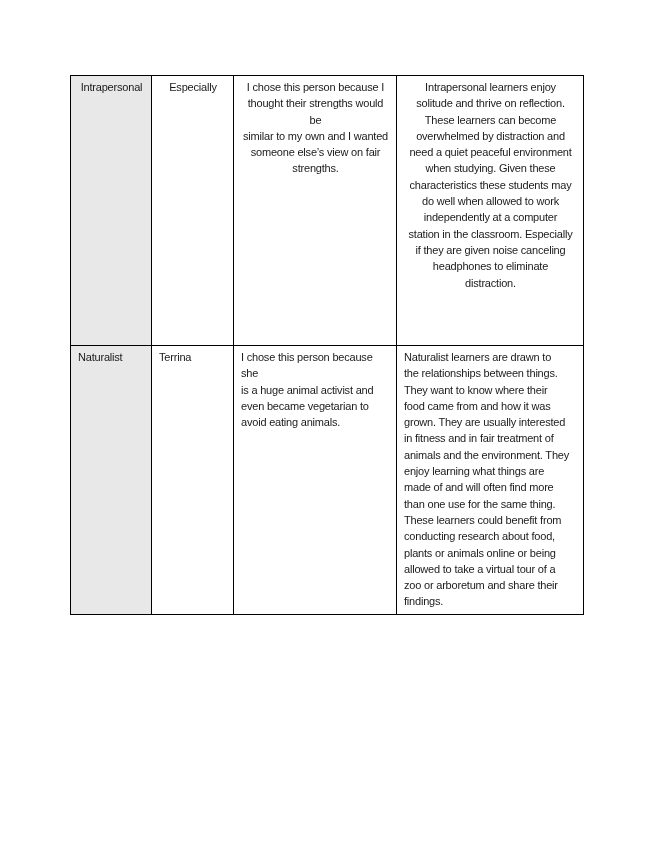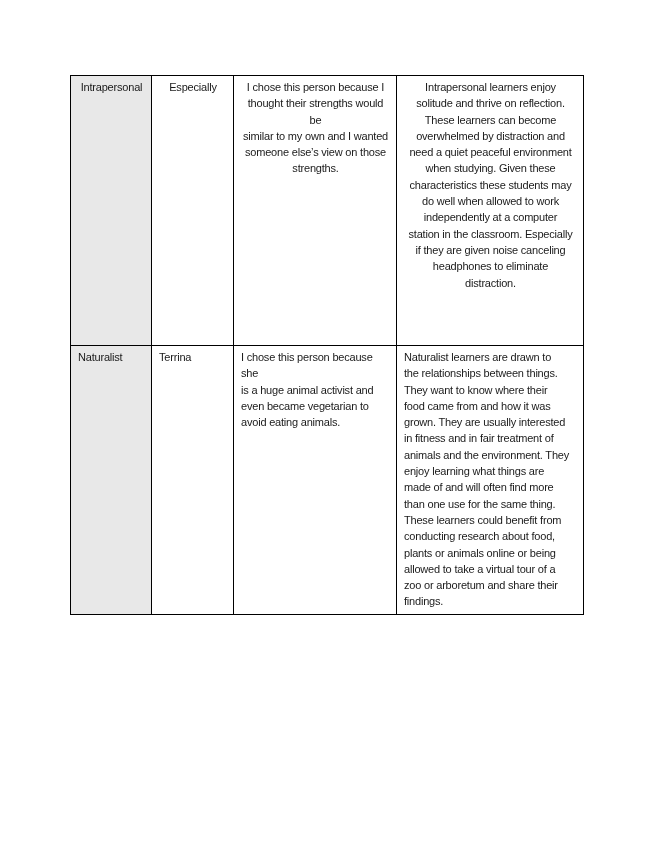--- a/index.html
+++ b/index.html
@@ -60,21 +60,21 @@
       <col class="c-reason">
       <col class="c-desc">
     </colgroup>
     <tbody>
       <tr class="row-1">
         <td class="style-cell">Intrapersonal</td>
         <td>Especially</td>
         <td>I chose this person because I
 thought their strengths would be
 similar to my own and I wanted
-someone else’s view on those
+someone else’s view on fair
 strengths.</td>
         <td>Intrapersonal learners enjoy
 solitude and thrive on reflection.
 These learners can become
 overwhelmed by distraction and
 need a quiet peaceful environment
 when studying. Given these
 characteristics these students may
 do well when allowed to work
 independently at a computer

